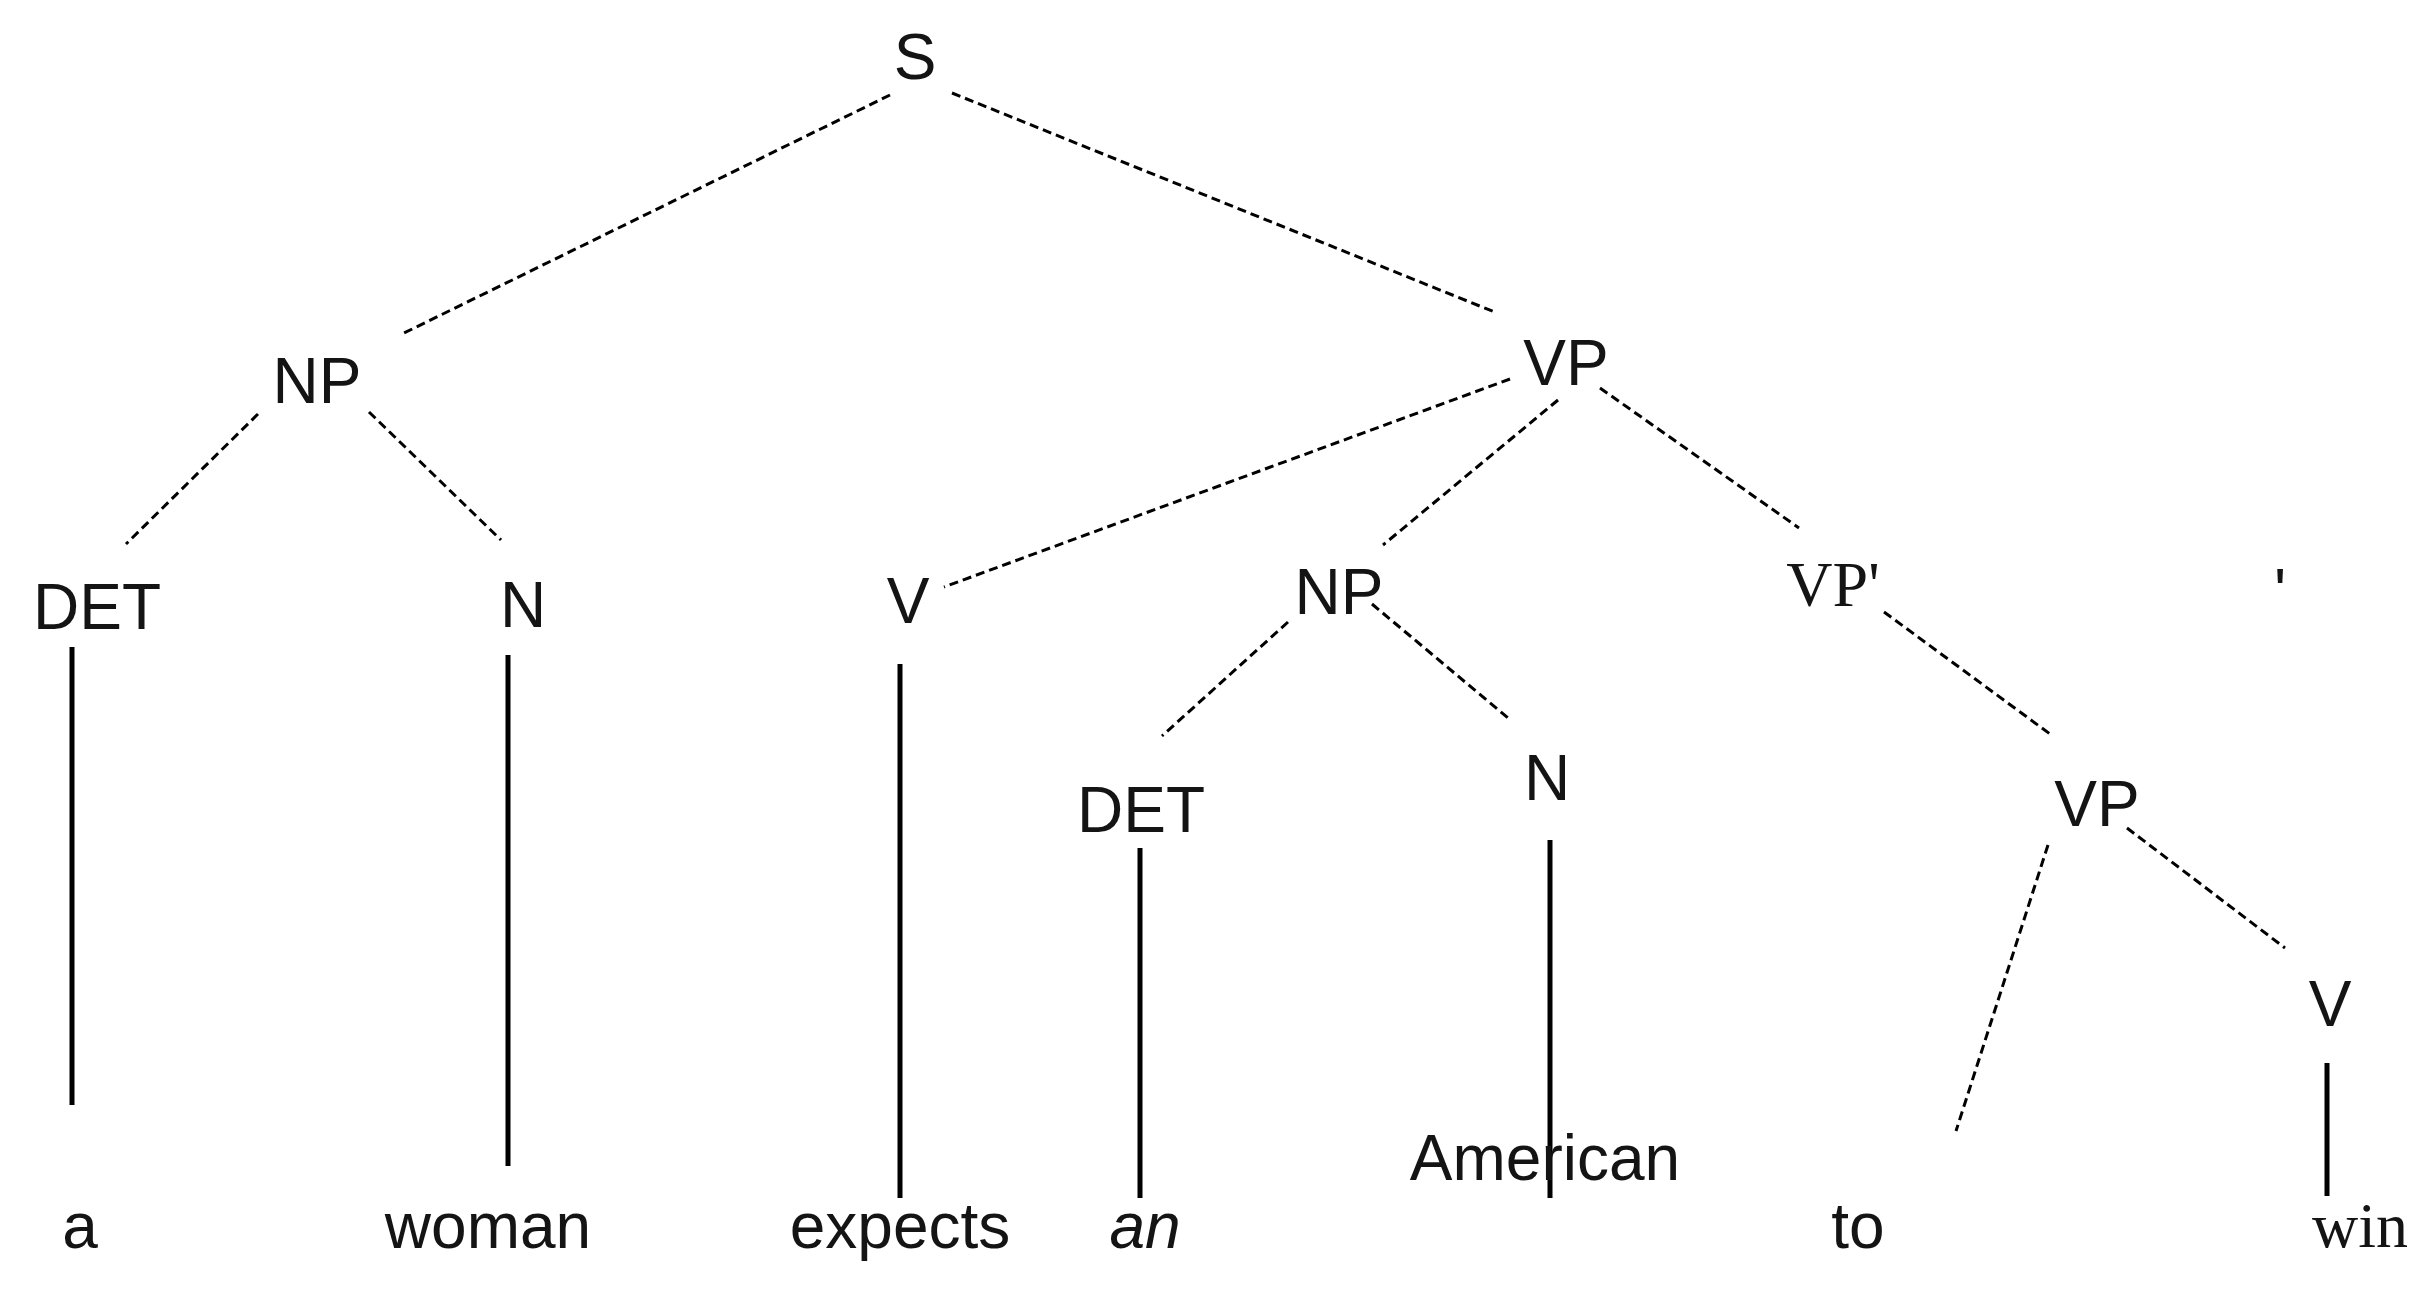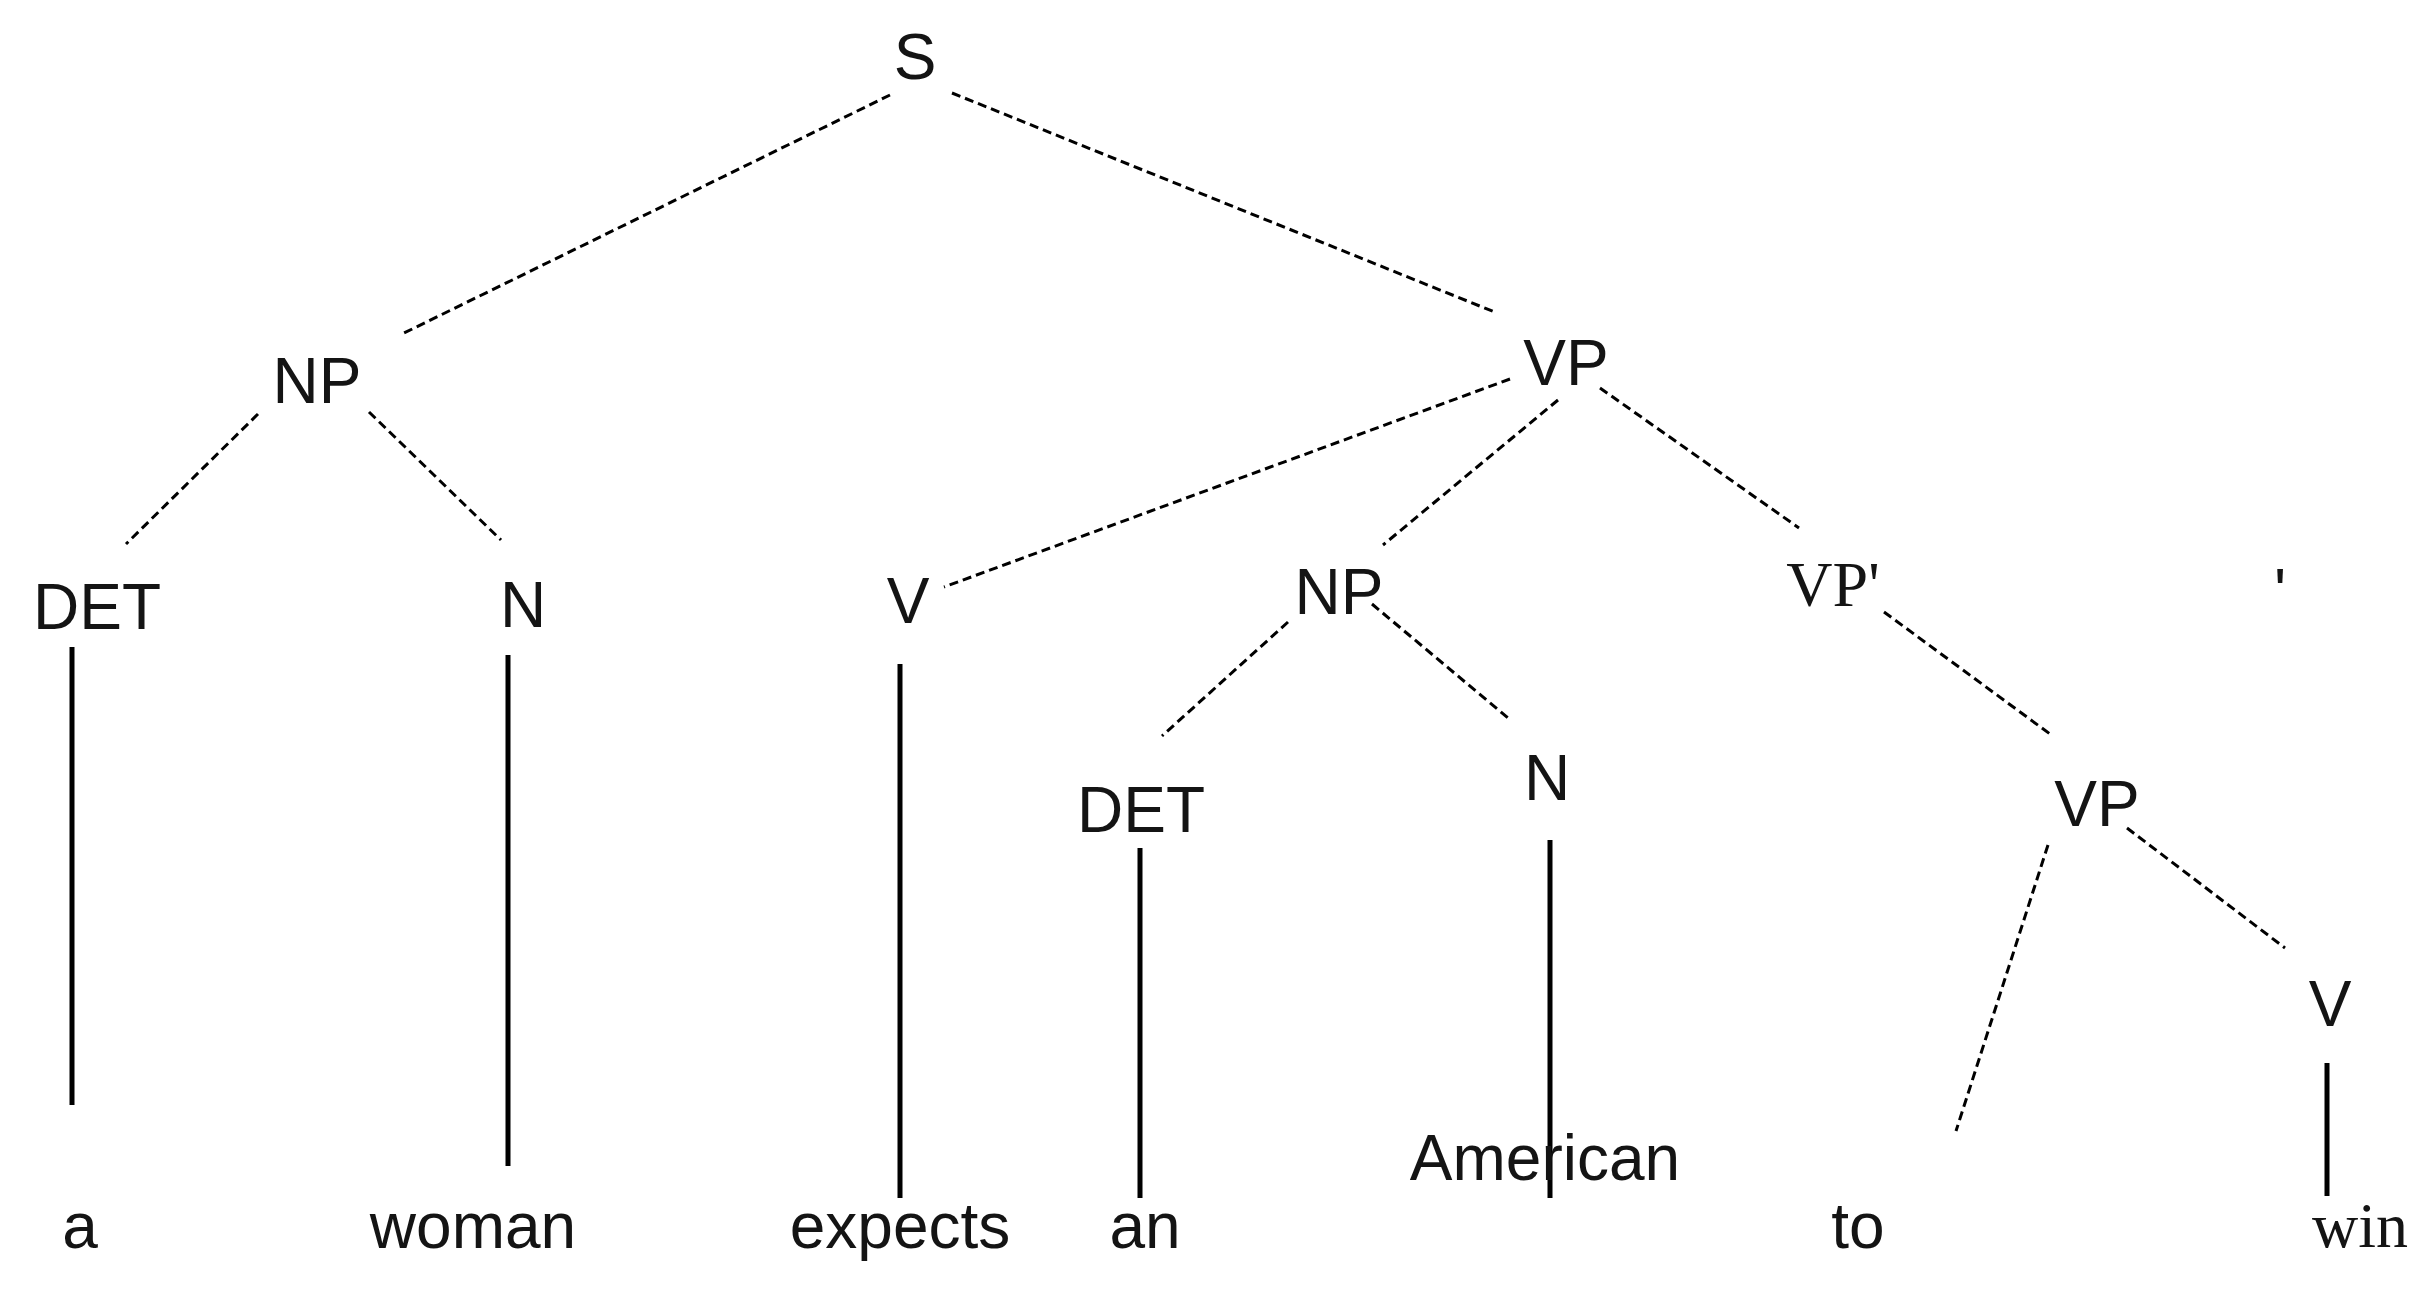--- a/index.html
+++ b/index.html
@@ -84,20 +84,20 @@
       <div class="tree-label" style="left: 1339px; top: 592px;">NP</div>
       <div class="tree-label" style="left: 1833px; top: 585px; font-family: Liberation Serif, serif;">VP'</div>
       <div class="tree-label" style="left: 1141px; top: 810px;">DET</div>
       <div class="tree-label" style="left: 1547px; top: 778px;">N</div>
       <div class="tree-label" style="left: 2097px; top: 804px;">VP</div>
       <div class="tree-label" style="left: 2330px; top: 1004px;">V</div>
       <div class="tree-label" style="left: 2280px; top: 592px;">'</div>
     </div>
   <div id="words-layer">
       <div class="terminal-word" style="left: 80px; top: 1226px;">a</div>
-      <div class="terminal-word" style="left: 473px; top: 1226px; text-align: center;">woman</div>
+      <div class="terminal-word" style="left: 488px; top: 1226px; text-align: center;">woman</div>
       <div class="terminal-word" style="left: 900px; top: 1226px;">expects</div>
-      <div class="terminal-word" style="left: 1145px; top: 1226px;">an</div>
+      <div class="terminal-word" style="left: 1145px; top: 1226px; font-style: italic;">an</div>
       <div class="terminal-word" style="left: 1545px; top: 1158px;">American</div>
       <div class="terminal-word" style="left: 1858px; top: 1226px;">to</div>
       <div class="terminal-word" style="left: 2360px; top: 1226px; font-family: Liberation Serif, serif;">win</div>
     </div>
 </div>
 
 </body></html>

